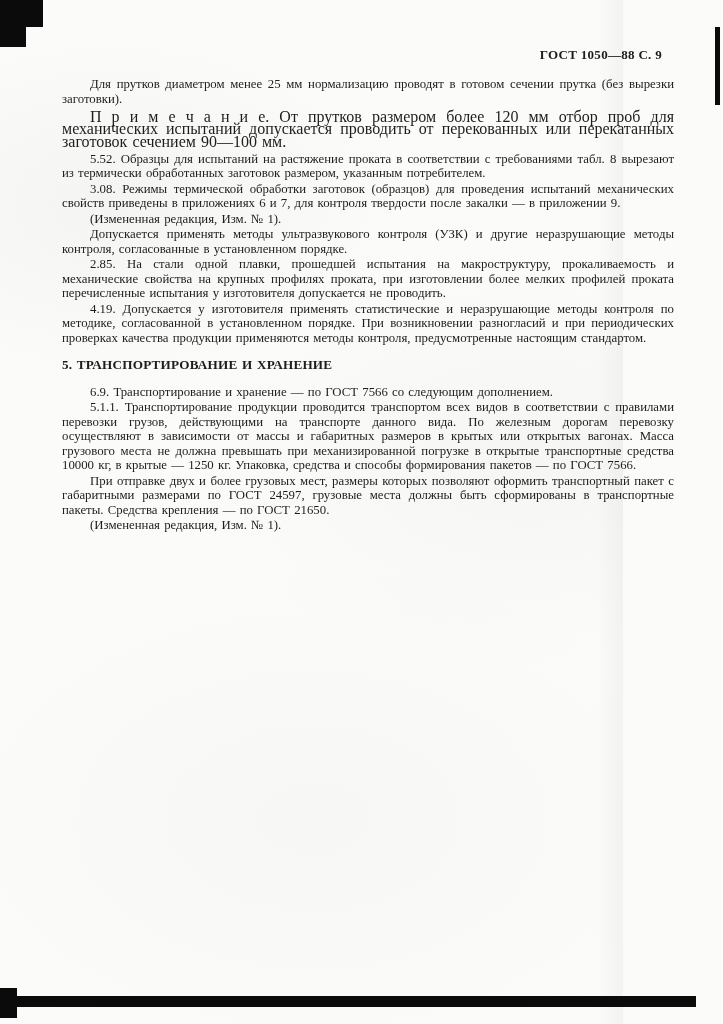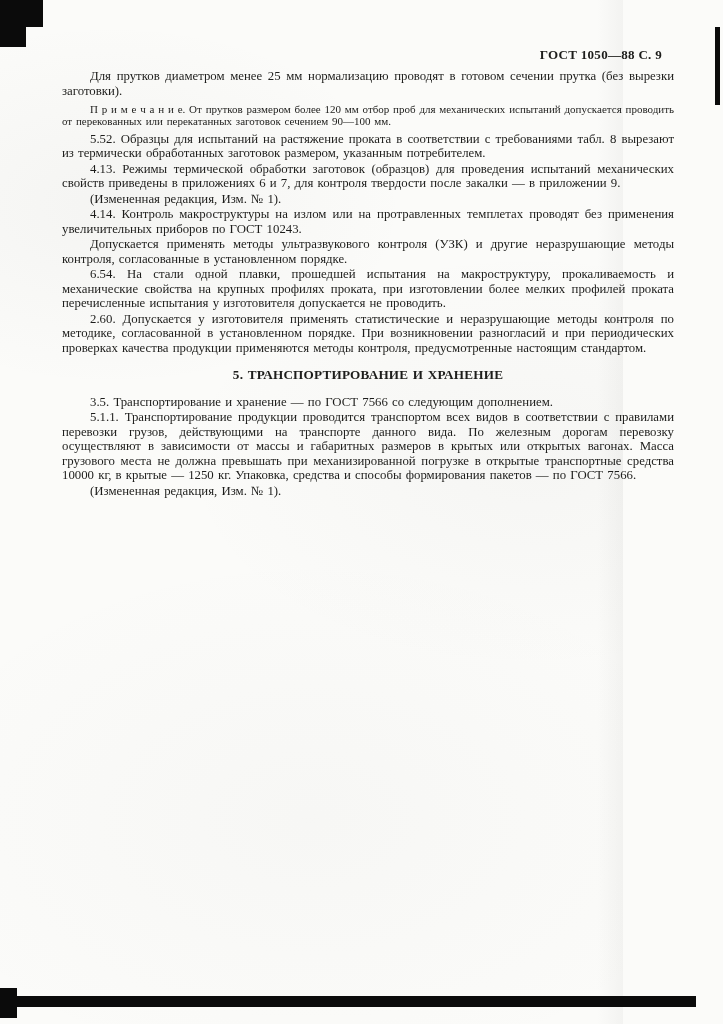--- a/index.html
+++ b/index.html
@@ -43,43 +43,42 @@
     width: 612px;
     padding-right: 12px;
     box-sizing: border-box;
     text-align: right;
     font-weight: bold;
     font-size: 13px;
     letter-spacing: 0.3px;
   }
   .content {
     position: absolute;
-    top: 68px;
+    top: 76px;
     left: 62px;
     width: 612px;
   }
   .para {
     margin: 1px 0 0;
     font-size: 12.8px;
     line-height: 14.5px;
     text-align: justify;
     text-indent: 28px;
     word-spacing: 1px;
   }
   .para.note {
-    font-size: 11px;
+    font-size: 16px;
     line-height: 12.3px;
     margin: 5px 0 4px;
   }
   .para.bold {
     font-weight: normal;
   }
   .para.heading {
     font-weight: bold;
-    text-align: center;
     text-indent: 0;
     font-size: 13.2px;
     letter-spacing: 0.2px;
     margin: 13px 0 12px;
   }
 </style>
 </head>
 <body>
 
 <div class="page">
@@ -88,24 +87,24 @@
   <div class="artifact edge-right"></div>
   <div class="artifact bottom-strip"></div>
   <div class="artifact bottom-left"></div>
 
   <div class="header">ГОСТ 1050—88 С. 9</div>
 
   <div class="content">
       <p class="para body">Для прутков диаметром менее 25 мм нормализацию проводят в готовом сечении прутка (без вырезки заготовки).</p>
       <p class="para note">П р и м е ч а н и е.  От прутков размером более 120 мм отбор проб для механических испытаний допускается проводить от перекованных или перекатанных заготовок сечением 90—100 мм.</p>
       <p class="para body">5.52. Образцы для испытаний на растяжение проката в соответствии с требованиями табл. 8 вырезают из термически обработанных заготовок размером, указанным потребителем.</p>
-      <p class="para body">4.13. Режимы термической обработки заготовок (образцов) для проведения испытаний механических свойств приведены в приложениях 6 и 7, для контроля твердости после закалки — в приложении 9.</p>
+      <p class="para body">3.08. Режимы термической обработки заготовок (образцов) для проведения испытаний механических свойств приведены в приложениях 6 и 7, для контроля твердости после закалки — в приложении 9.</p>
       <p class="para bold">(Измененная редакция, Изм. № 1).</p>
-      <p class="para body">4.14. Контроль макроструктуры на излом или на протравленных темплетах проводят без применения увеличительных приборов по ГОСТ 10243.</p>
       <p class="para body">Допускается применять методы ультразвукового контроля (УЗК) и другие неразрушающие методы контроля, согласованные в установленном порядке.</p>
-      <p class="para body">6.54. На стали одной плавки, прошедшей испытания на макроструктуру, прокаливаемость и механические свойства на крупных профилях проката, при изготовлении более мелких профилей проката перечисленные испытания у изготовителя допускается не проводить.</p>
-      <p class="para body">2.60. Допускается у изготовителя применять статистические и неразрушающие методы контроля по методике, согласованной в установленном порядке. При возникновении разногласий и при периодических проверках качества продукции применяются методы контроля, предусмотренные настоящим стандартом.</p>
+      <p class="para body">2.85. На стали одной плавки, прошедшей испытания на макроструктуру, прокаливаемость и механические свойства на крупных профилях проката, при изготовлении более мелких профилей проката перечисленные испытания у изготовителя допускается не проводить.</p>
+      <p class="para body">4.19. Допускается у изготовителя применять статистические и неразрушающие методы контроля по методике, согласованной в установленном порядке. При возникновении разногласий и при периодических проверках качества продукции применяются методы контроля, предусмотренные настоящим стандартом.</p>
       <p class="para heading">5. ТРАНСПОРТИРОВАНИЕ И ХРАНЕНИЕ</p>
-      <p class="para body">3.5. Транспортирование и хранение — по ГОСТ 7566 со следующим дополнением.</p>
+      <p class="para body">6.9. Транспортирование и хранение — по ГОСТ 7566 со следующим дополнением.</p>
       <p class="para body">5.1.1. Транспортирование продукции проводится транспортом всех видов в соответствии с правилами перевозки грузов, действующими на транспорте данного вида. По железным дорогам перевозку осуществляют в зависимости от массы и габаритных размеров в крытых или открытых вагонах. Масса грузового места не должна превышать при механизированной погрузке в открытые транспортные средства 10000 кг, в крытые — 1250 кг. Упаковка, средства и способы формирования пакетов — по ГОСТ 7566.</p>
+      <p class="para body">При отправке двух и более грузовых мест, размеры которых позволяют оформить транспортный пакет с габаритными размерами по ГОСТ 24597, грузовые места должны быть сформированы в транспортные пакеты. Средства крепления — по ГОСТ 21650.</p>
       <p class="para bold">(Измененная редакция, Изм. № 1).</p>
     </div>
 </div>
 
 </body></html>

